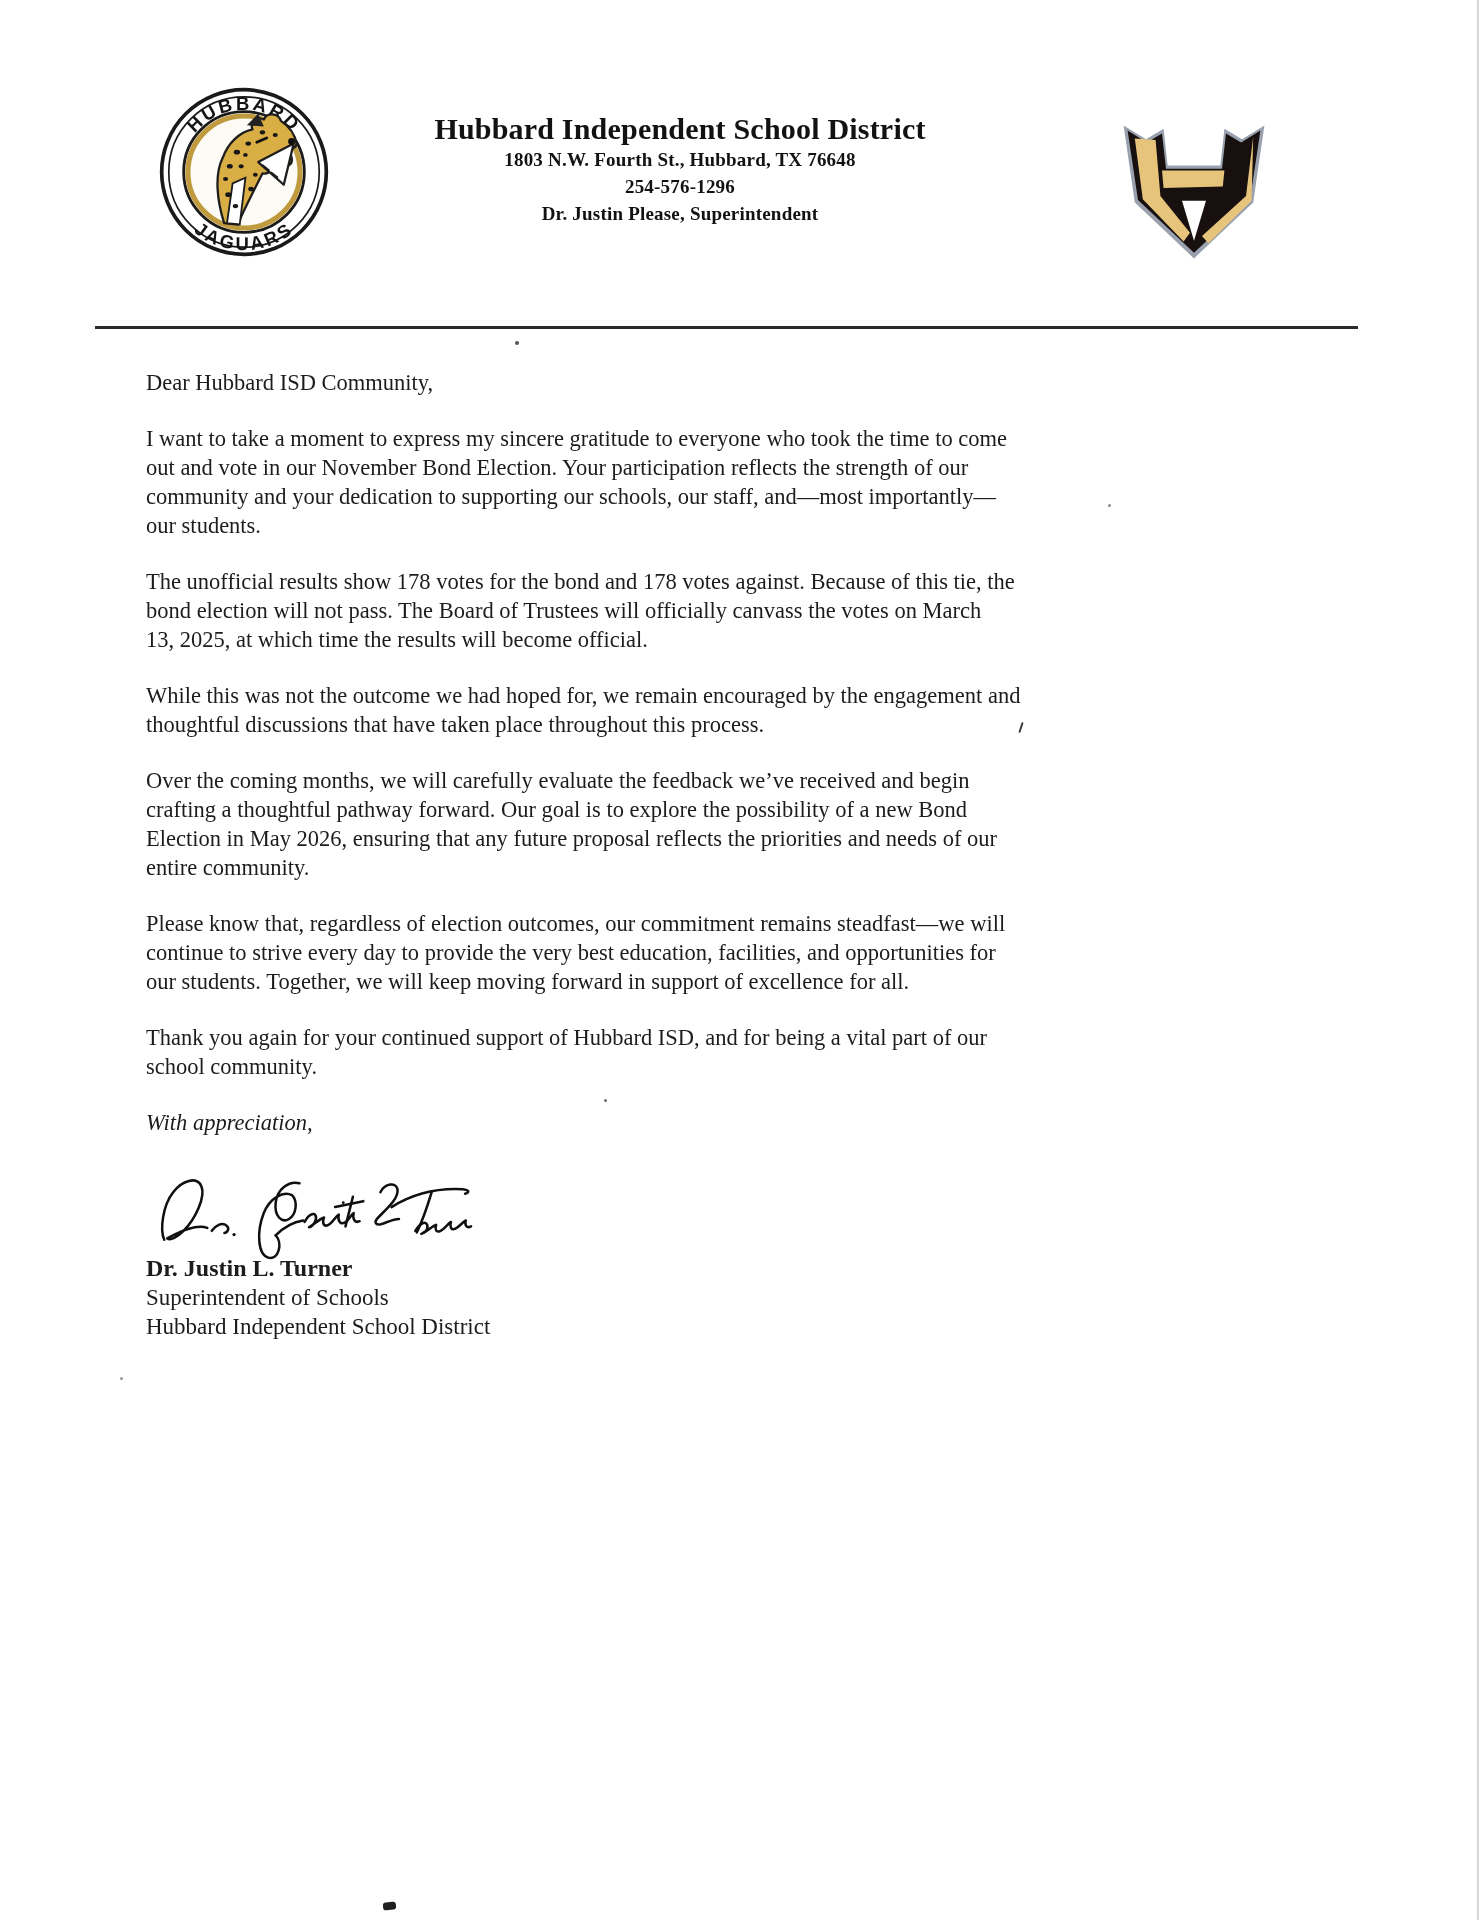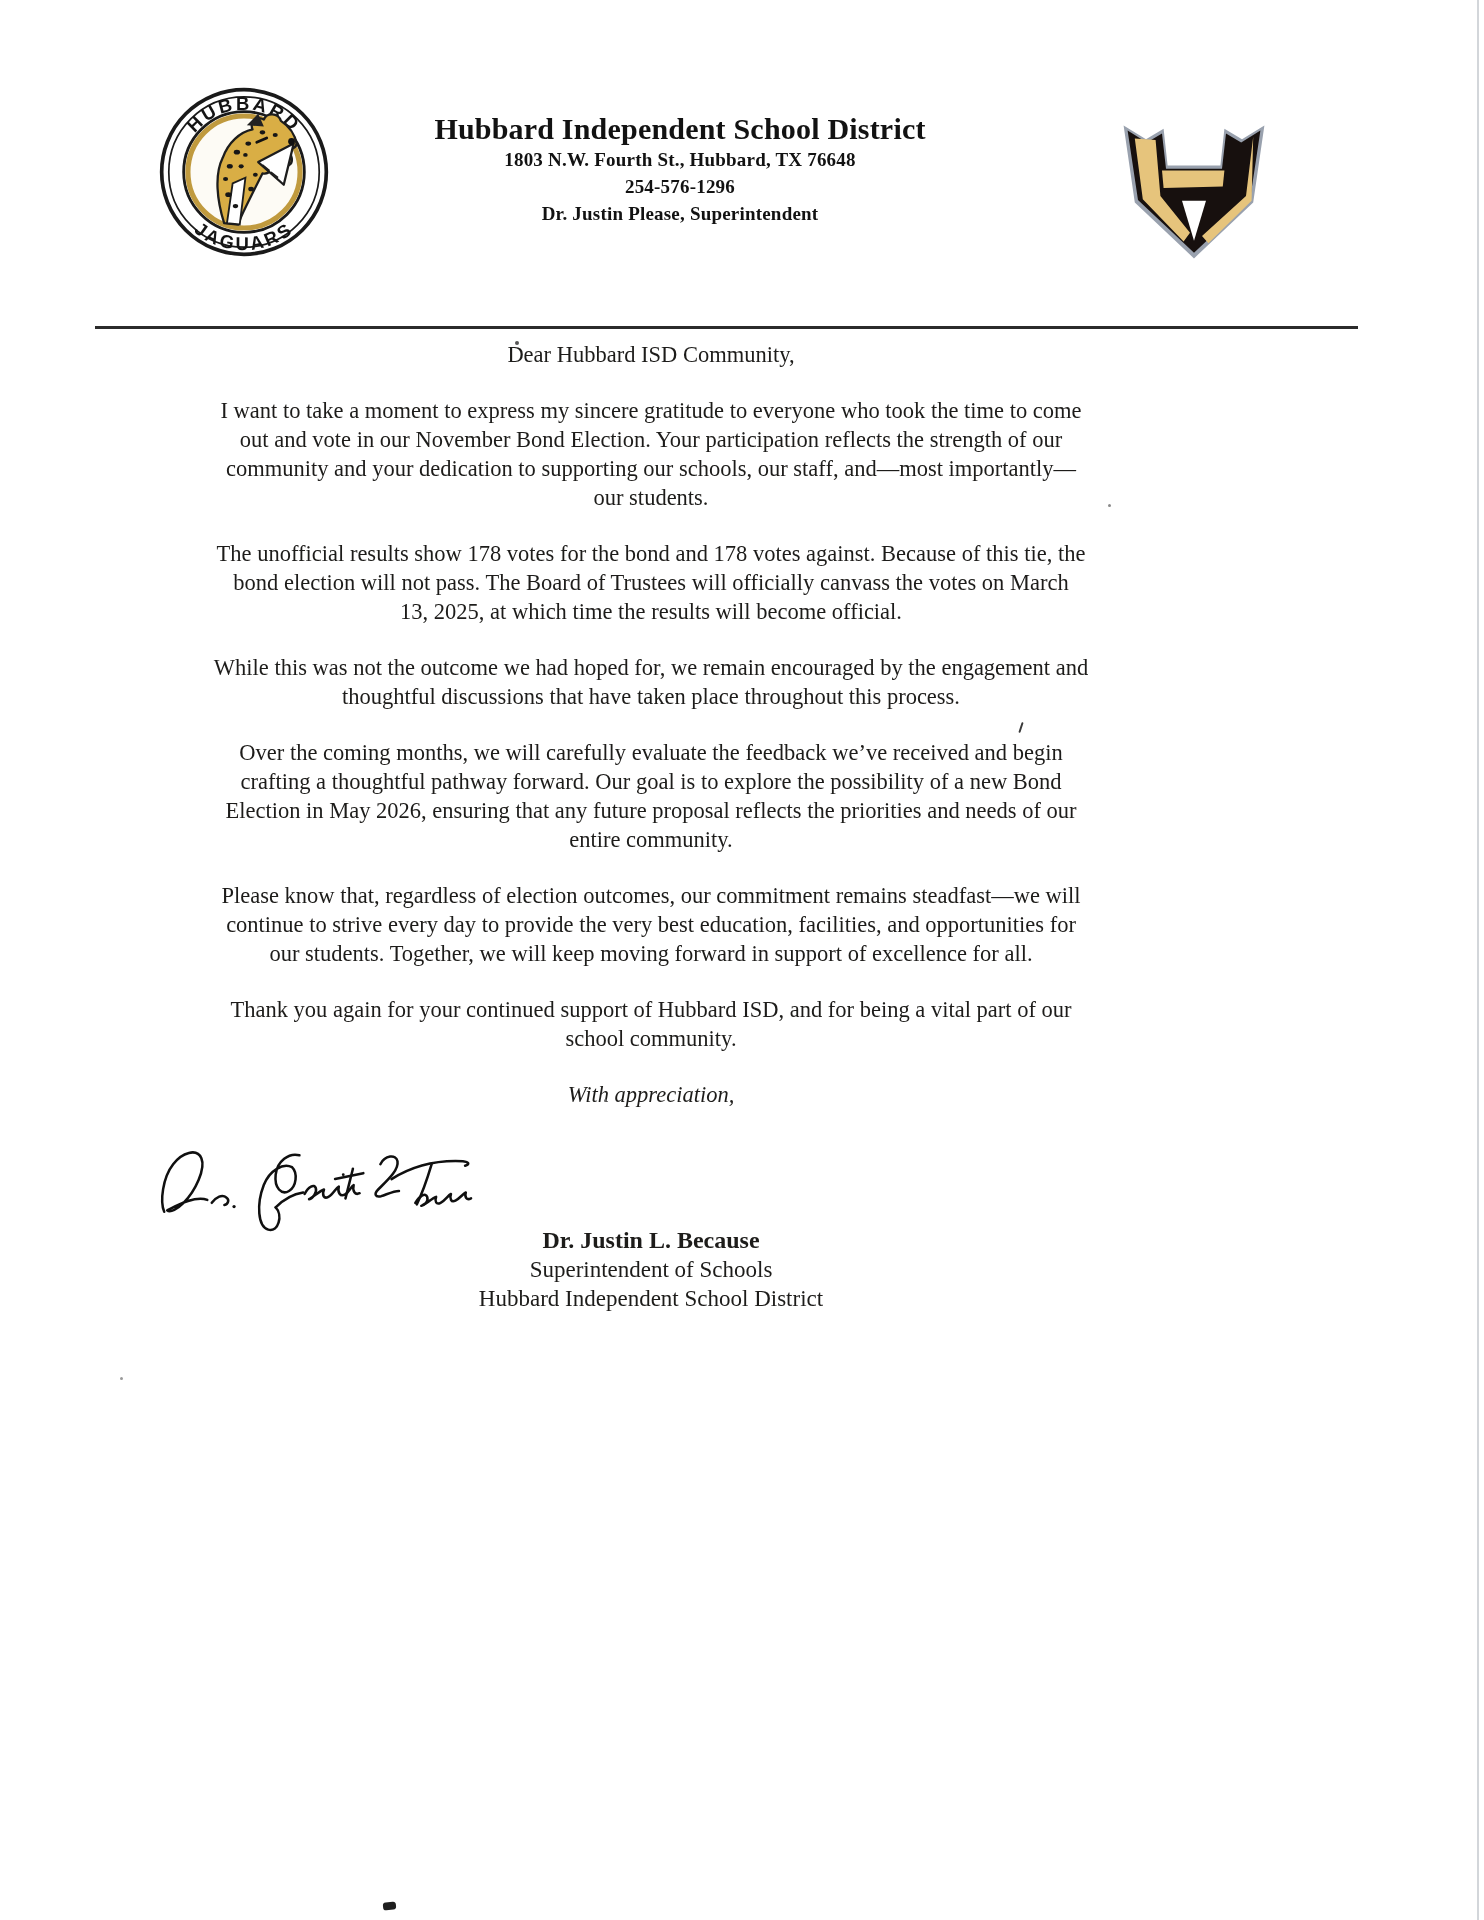--- a/index.html
+++ b/index.html
@@ -21,22 +21,22 @@
   }
   .header-text .title{font-size:30px;line-height:34px;}
   .header-text .line{font-size:19px;line-height:27px;}
   .hlogo{position:absolute;left:1114px;top:112px;width:160px;height:152px;}
   .rule{
     position:absolute;left:95px;top:326px;width:1263px;height:3px;
     background:#2b2b2b;
   }
   
   .letter{
-    position:absolute;left:146px;top:340px;width:1010px;
-    font-size:22.5px;line-height:29px;text-align:center;
+    position:absolute;left:146px;top:368px;width:1010px;
+    font-size:22.5px;line-height:29px;
   }
   .letter p{margin:0 0 27px 0;white-space:pre;}
   .salutation{margin:0 0 27px 0;}
   .closing{margin:0;font-style:italic;}
   .sig-svg{display:block;margin:6px 0 0 -4px;width:352px;height:104px;}
   .sig-block{margin-top:-14px;}
   .sig-name{font-weight:bold;font-size:24px;line-height:29px;}
   .sig-line{font-size:23px;line-height:29px;}
   
   .speck{position:absolute;background:#555;border-radius:50%;}
@@ -165,21 +165,21 @@
         <path d="M299,38 C305,26 320,24 322,34 C324,46 308,60 296,72 C290,78 292,83 300,81 C309,78 317,74 324,74"></path>
         <path d="M314,58 C338,43 372,32 410,34 C418,35 420,38 413,40"></path>
         <path d="M368,38 C362,58 354,80 348,92"></path>
         <path d="M346,90 C352,80 360,76 362,82 C364,88 358,94 354,94 C360,92 368,84 374,82 C372,88 374,93 380,90 C386,87 390,80 394,78 C392,84 394,90 400,87 C406,84 410,78 414,76 C412,82 415,87 421,84"></path>
       </g>
       <circle cx="102" cy="95" r="2.2" fill="#101010"></circle>
       <circle cx="249" cy="52" r="1.9" fill="#101010"></circle>
     </svg>
 
     <div class="sig-block">
-      <div class="sig-name">Dr. Justin L. Because</div>
+      <div class="sig-name">Dr. Justin L. Turner</div>
       <div class="sig-line">Superintendent of Schools</div>
       <div class="sig-line">Hubbard Independent School District</div>
     </div>
   </div>
 
   <div class="speck s1"></div>
   <div class="speck s2"></div>
   <div class="speck s3"></div>
   <div class="speck s4"></div>
   <div class="tickmark"></div>

